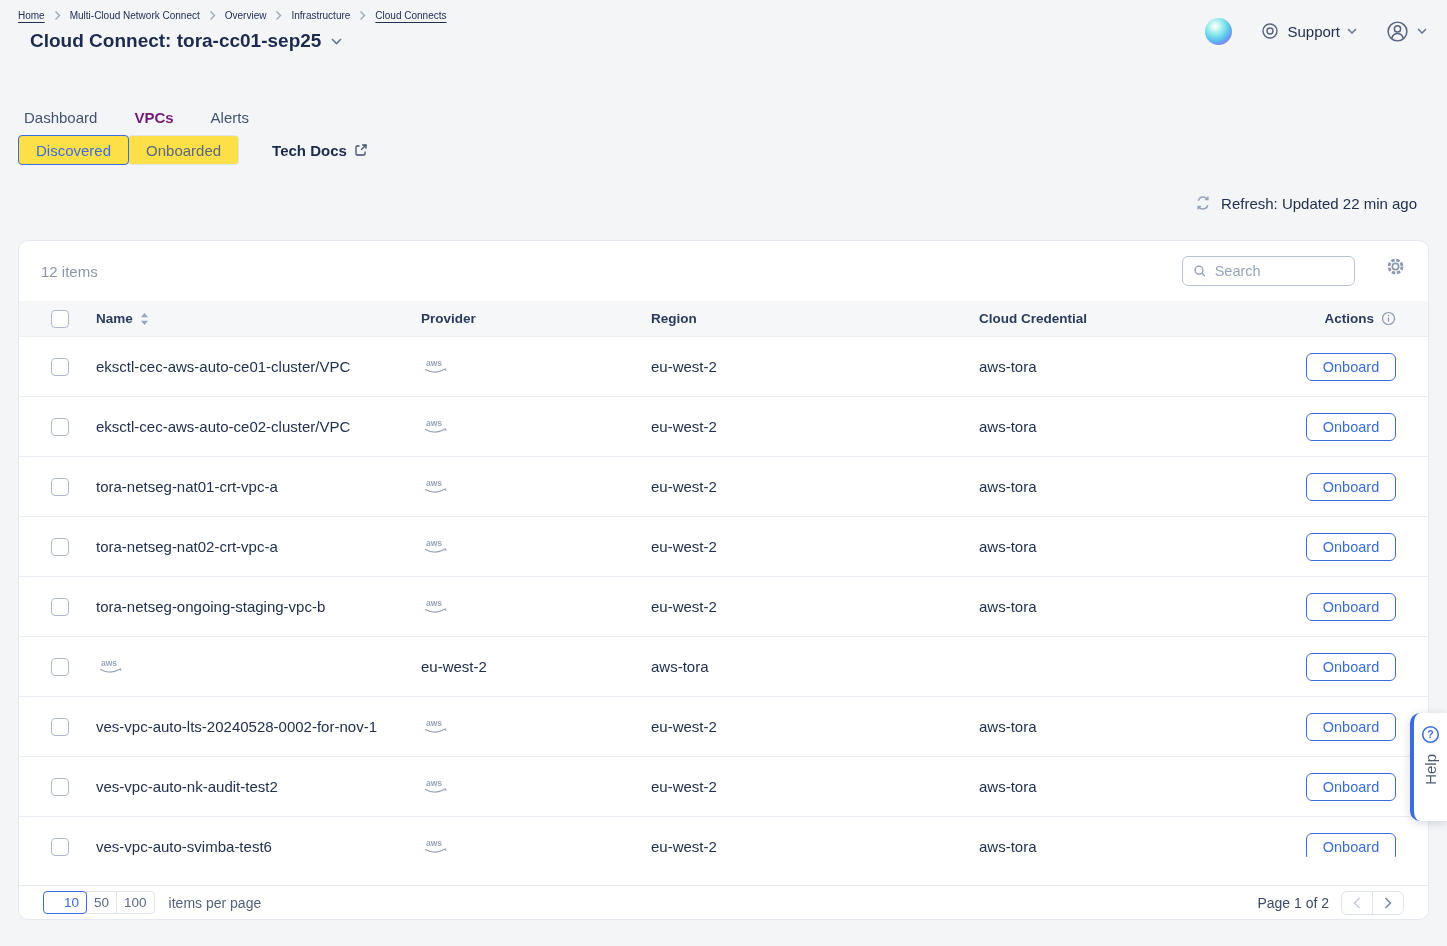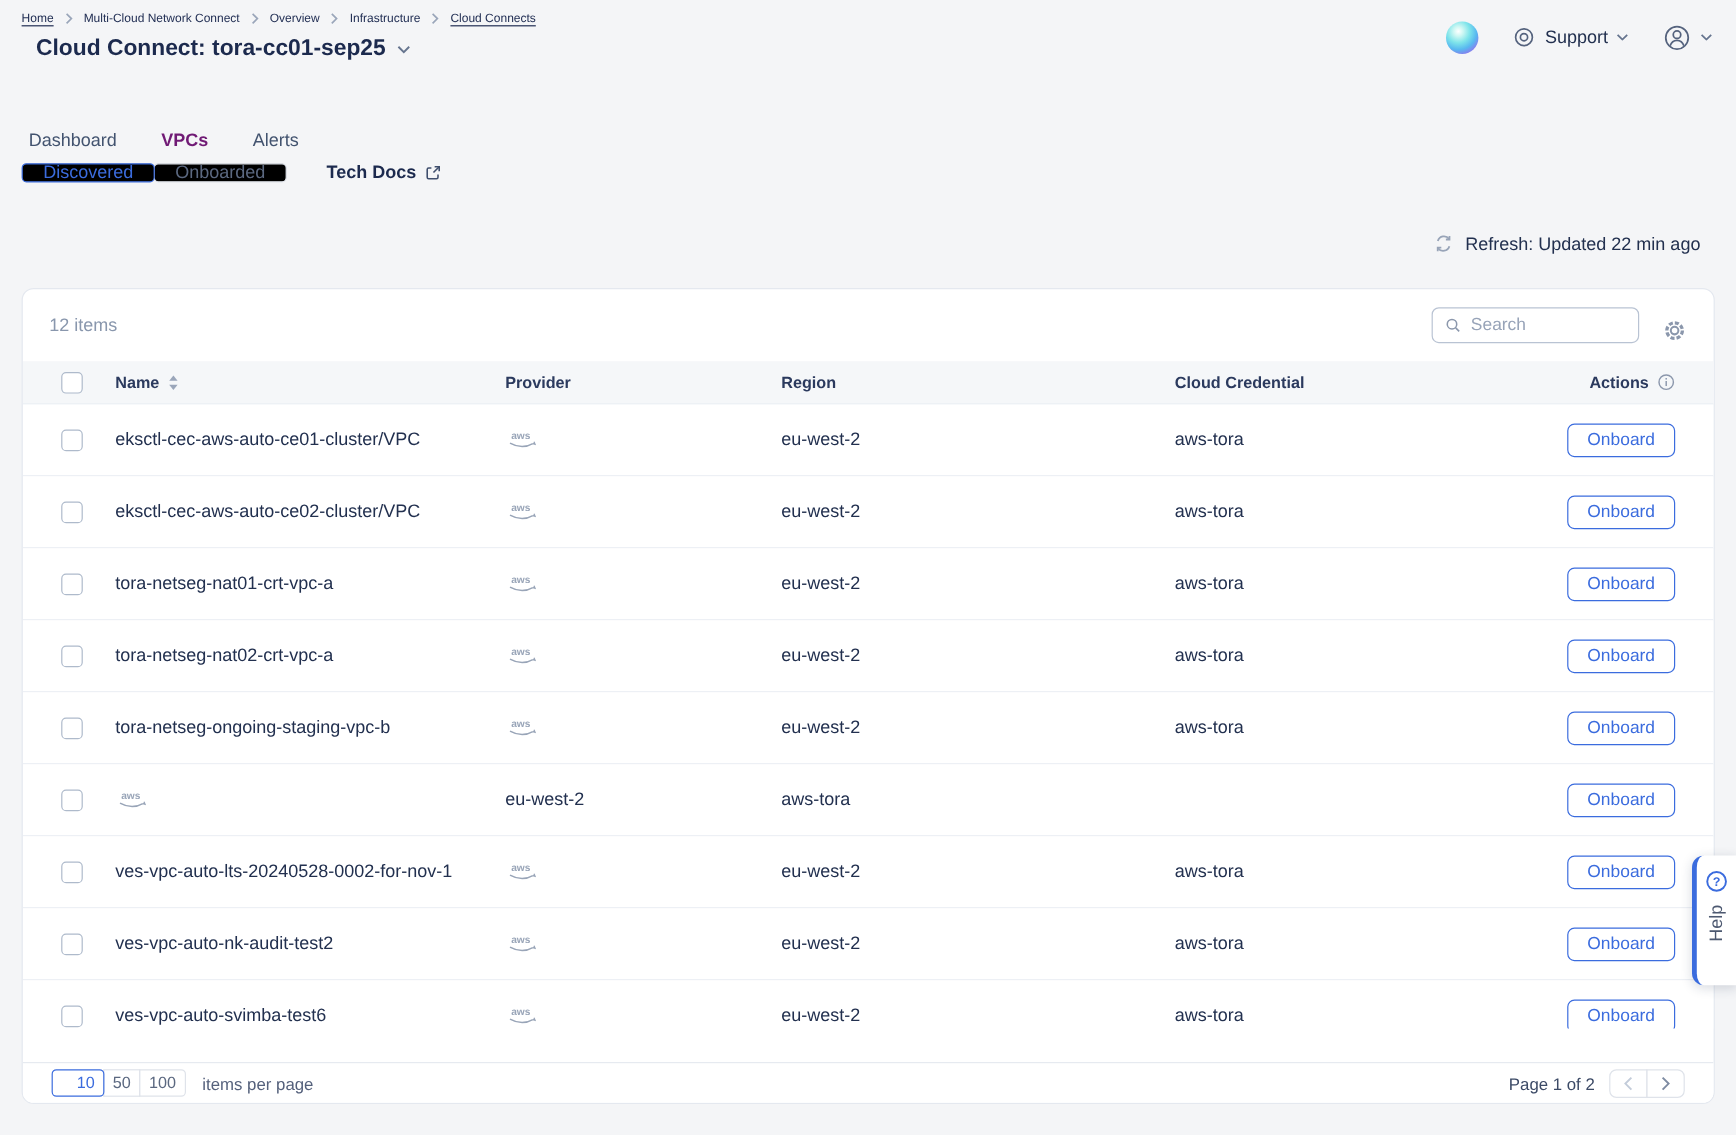--- a/index.html
+++ b/index.html
@@ -38,21 +38,21 @@
   .menu-label { font-size:15px; color:#22304f; }
 
   
   .tabs { position:absolute; top:85px; left:24px; display:flex; gap:37px;margin-top:24px; }
   .tab { font-size:15px; color:#42536f; padding-bottom:11px; cursor:pointer; }
   .tab.active { color:#701a75; font-weight:bold; border-bottom:2.5px solid #3B6CDE; }
 
   
   .controls { position:absolute; top:135px; left:18px; display:flex; align-items:center; }
   .seg-btn {
-    height:16px; padding:0 17px; background:#000000; font-size:15px;
+    height:30px; padding:0 17px; background:#fde047; font-size:15px;
     border:1px solid #dfe3ea; border-radius:4px; color:#5b6880; cursor:pointer;
     display:flex; align-items:center;
   }
   .seg-btn.active { border:1.5px solid #3B6CDE; color:#3B6CDE; position:relative; z-index:2; }
   .seg-btn + .seg-btn { margin-left:-1px; z-index:1; }
   .tech-docs {
     margin-left:33px; display:flex; align-items:center; gap:7px; cursor:pointer;
     font-size:15px; color:#1c2a4e; font-weight:600;
   }
   .tech-docs .label { text-underline-offset:3px; }
@@ -66,21 +66,21 @@
   
   .card {
     position:absolute; left:18px; top:240px; width:1411px; height:680px;
     background:#fff; border:1px solid #e4e8ef; border-radius:10px; overflow:hidden;
   }
   .card-header {
     height:60px; display:flex; align-items:center; justify-content:space-between;
     padding:0 22px;
   }
   .items-count { font-size:15px; color:#8997ad; }
-  .card-header-right { display:flex; align-items:flex-end; gap:19px; }
+  .card-header-right { display:flex; align-items:flex-start; gap:30px; }
   .search-box {
     width:173px; height:30px; border:1px solid #b9c3d3; border-radius:6px;
     display:flex; align-items:center; padding:0 10px; gap:8px; background:#fff;
   }
   .search-box input {
     border:none; outline:none; width:100%; font-size:14.5px;
     font-family:"Liberation Sans", sans-serif; color:#22304f; background:transparent;
   }
   .search-box input::placeholder { color:#97a3b8; }
   .icon-btn { background:none; border:none; cursor:pointer; padding:0; }

